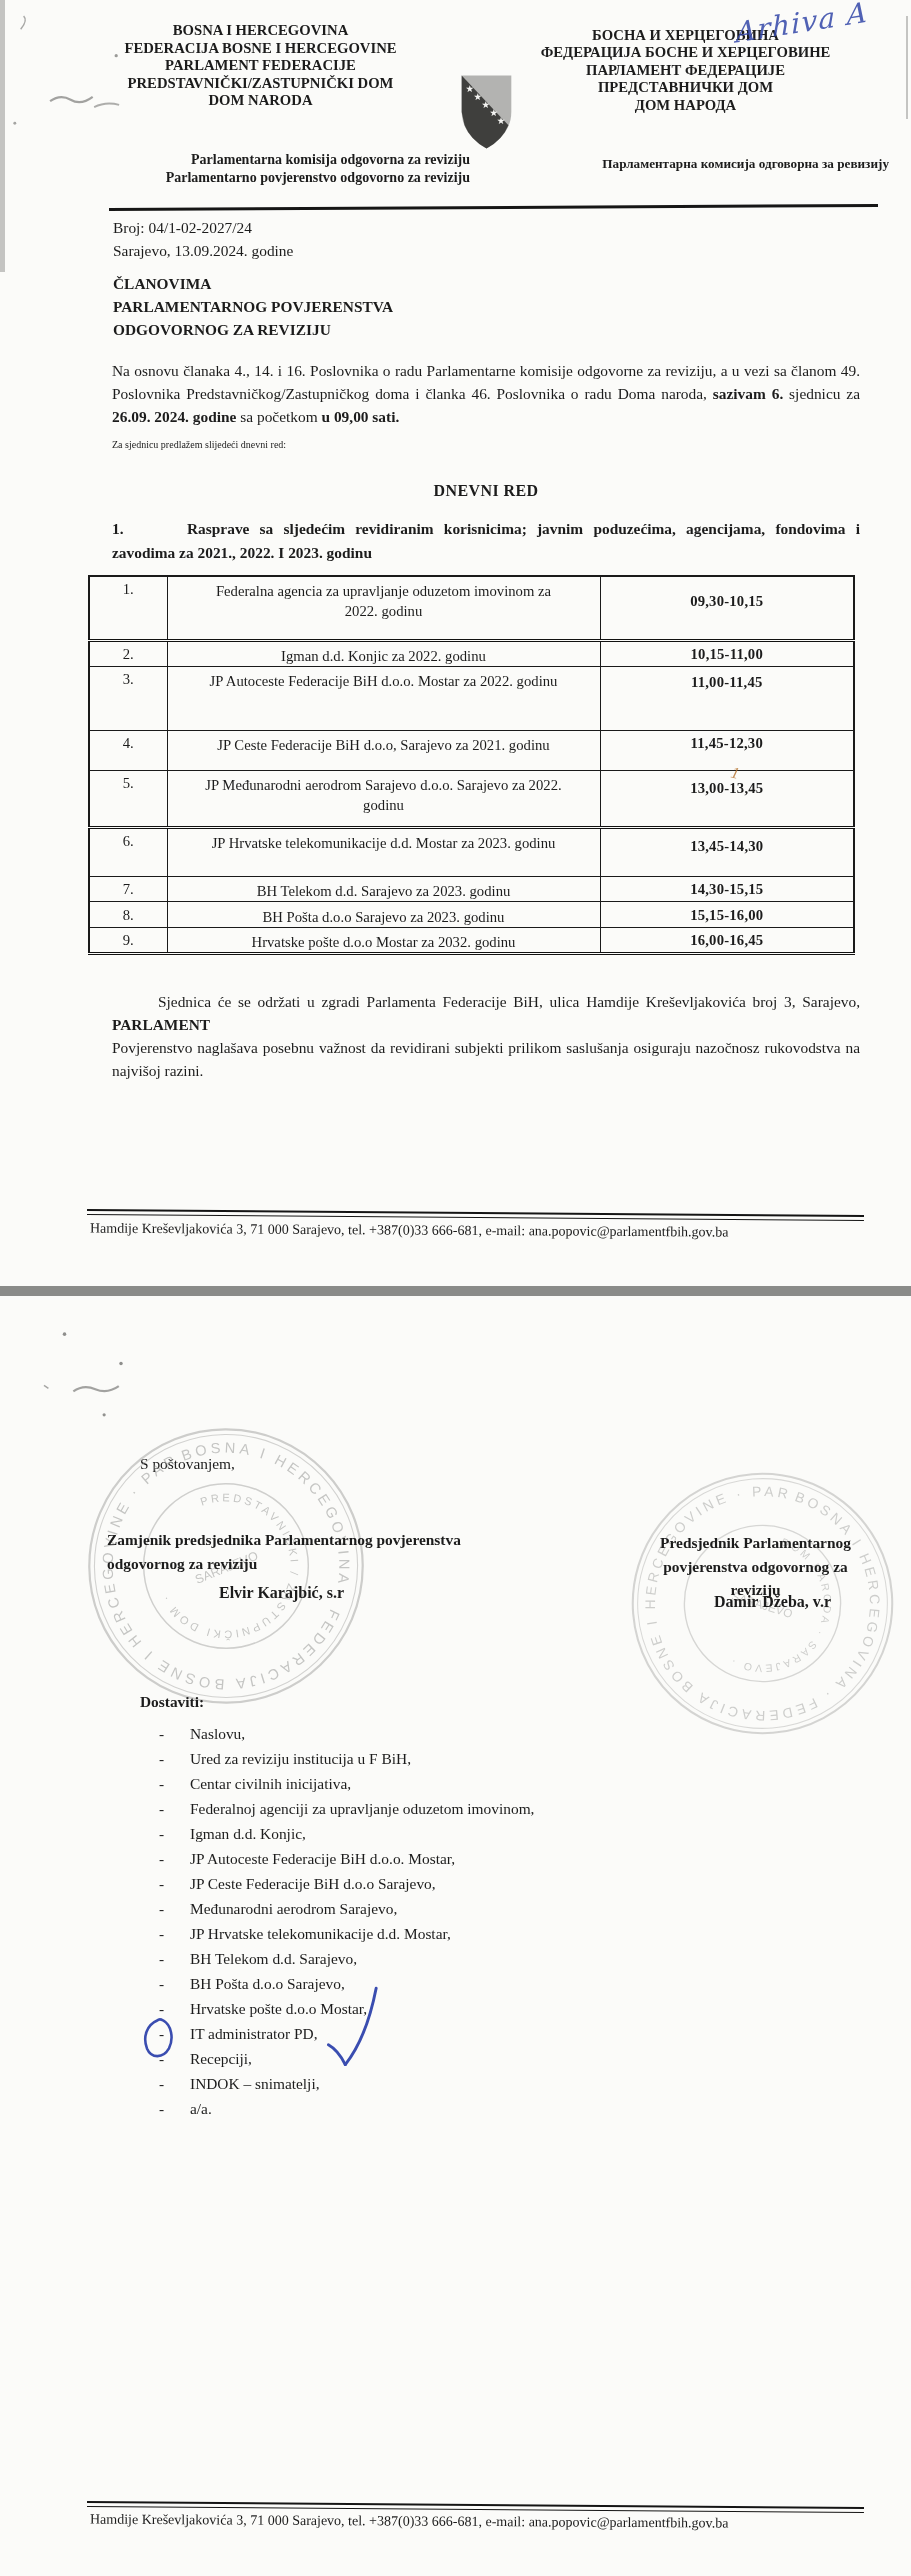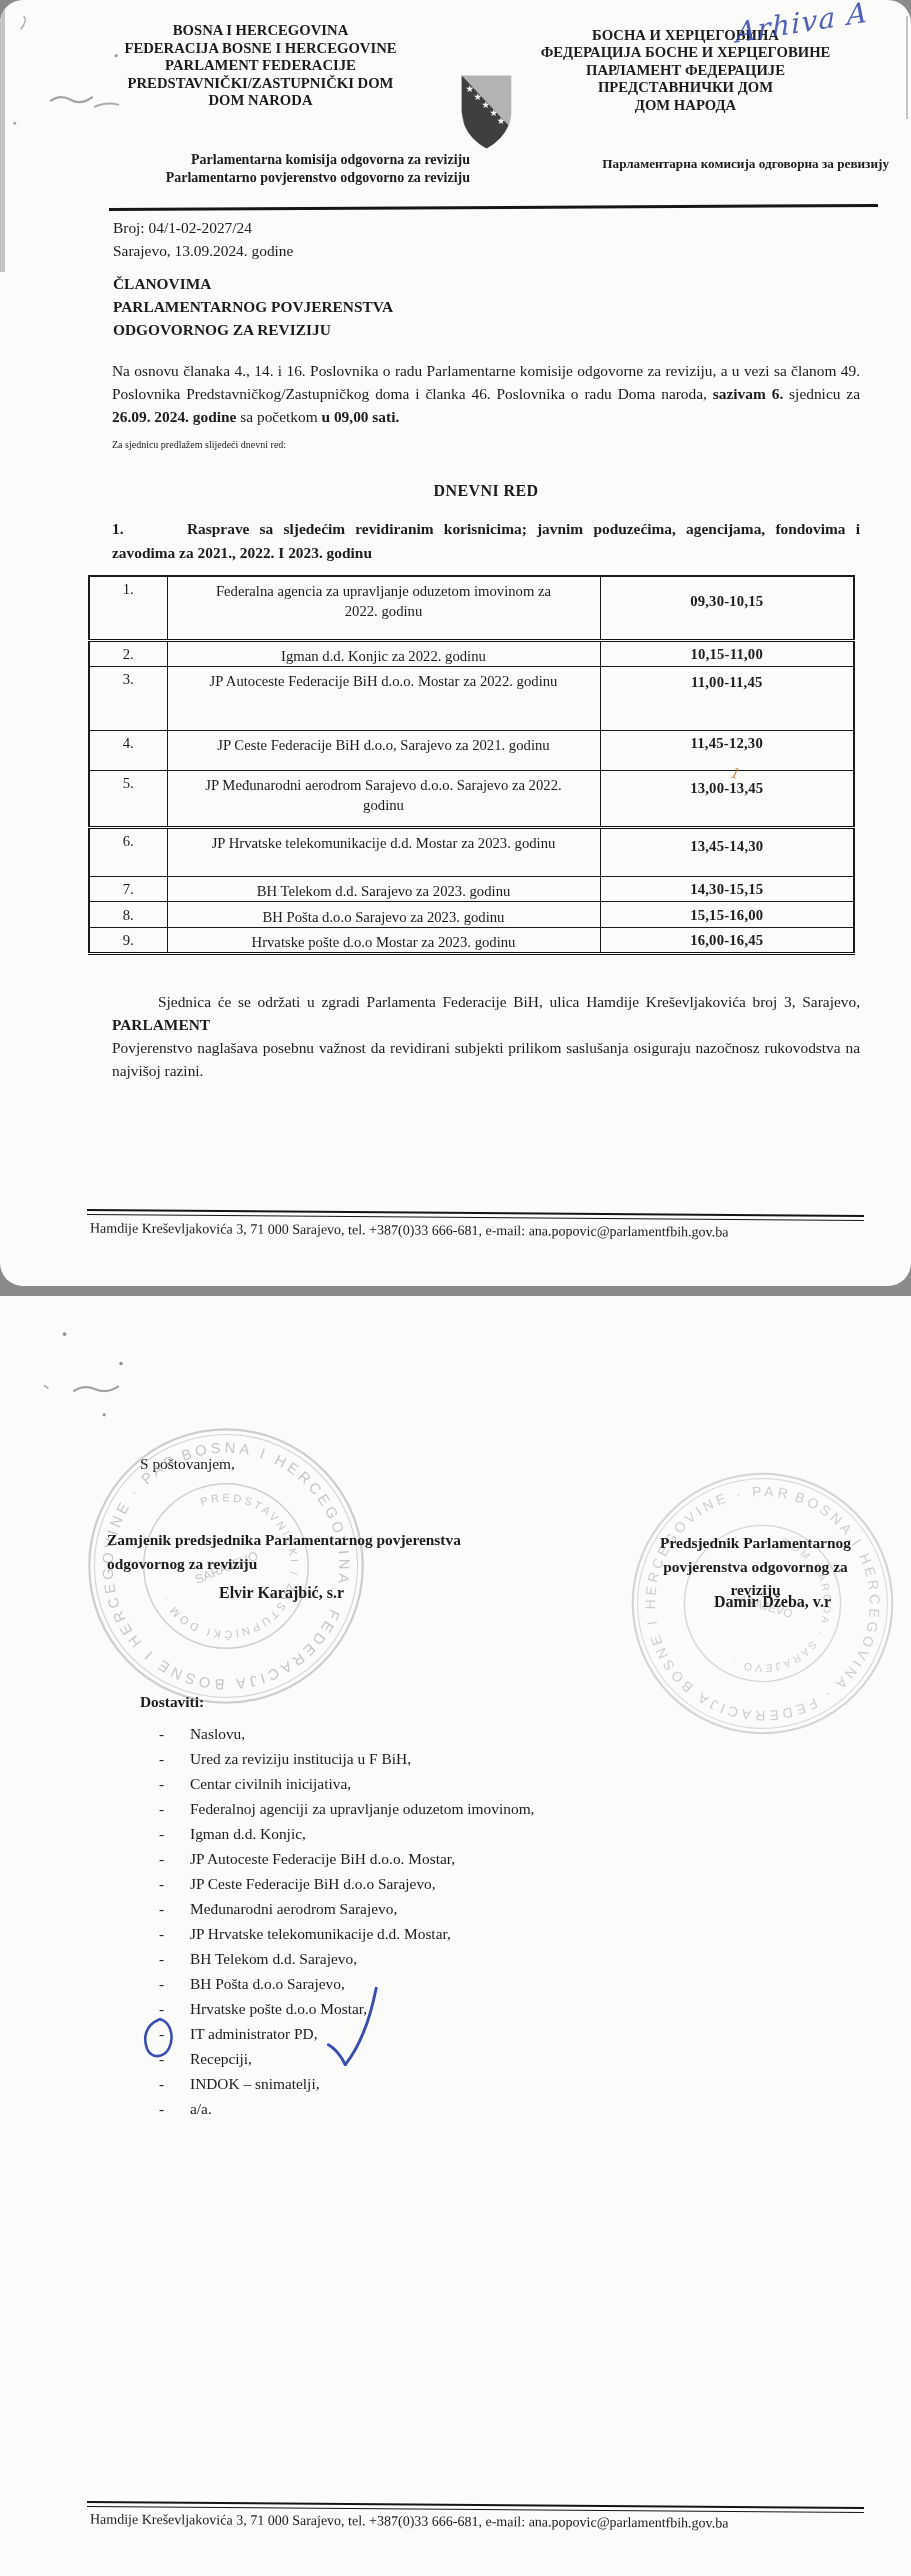--- a/index.html
+++ b/index.html
@@ -3,21 +3,21 @@
 <meta charset="utf-8">
 <style>
   * { margin:0; padding:0; box-sizing:border-box; }
   html,body { width:911px; }
   body {
     height:2576px; position:relative; background:#8a8b89;
     font-family:"Liberation Serif", serif; color:#1c1c1c;
     -webkit-font-smoothing:antialiased;
   }
   .page { position:absolute; left:0; width:911px; background:#fbfbf9; overflow:hidden; }
-  #page1 { top:0; height:1286px;border-radius:23px; }
+  #page1 { top:0; height:1286px; }
   #page2 { top:1296px; height:1280px; }
   .abs { position:absolute; }
 
   
   .lh { font-weight:bold; text-align:center; font-size:14.7px; line-height:17.6px; }
   .lh-sub { font-weight:bold; text-align:right; }
   .handwriting {
     font-style:italic; font-size:28px; color:#3347a8;
     transform:rotate(-9deg) skewX(-8deg); letter-spacing:1.5px; opacity:.85;
     font-family:"DejaVu Serif", serif;
@@ -178,21 +178,21 @@
       <td class="name">BH Telekom d.d. Sarajevo za 2023. godinu</td>
       <td class="time">14,30-15,15</td>
     </tr>
     <tr class="r8">
       <td>8.</td>
       <td class="name">BH Pošta d.o.o Sarajevo za 2023. godinu</td>
       <td class="time">15,15-16,00</td>
     </tr>
     <tr class="r9 dbl">
       <td>9.</td>
-      <td class="name">Hrvatske pošte d.o.o Mostar za 2023. godinu</td>
+      <td class="name">Hrvatske pošte d.o.o Mostar za 2032. godinu</td>
       <td class="time">16,00-16,45</td>
     </tr>
   </tbody>
     </table>
 
   <div class="abs ink-mark" style="left:731px;top:764px;">1</div>
 
   <div class="abs para" style="left:112px;top:990px;width:748px;">
     <div style="text-indent:46px;"><span>Sjednica će se održati u zgradi Parlamenta Federacije BiH, ulica Hamdije Kreševljakovića broj 3, Sarajevo, </span><span class="b">PARLAMENT</span></div>
     <div>Povjerenstvo naglašava posebnu važnost da revidirani subjekti prilikom saslušanja osiguraju nazočnosz  rukovodstva na najvišoj razini.</div>

